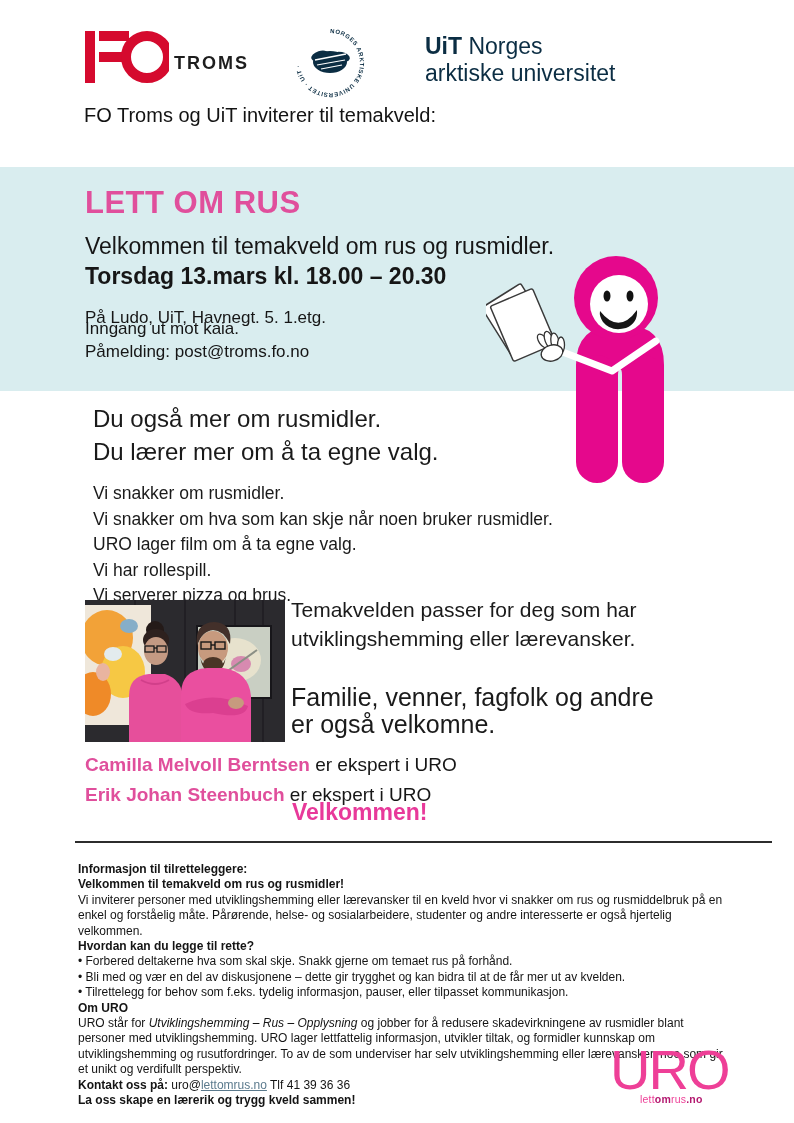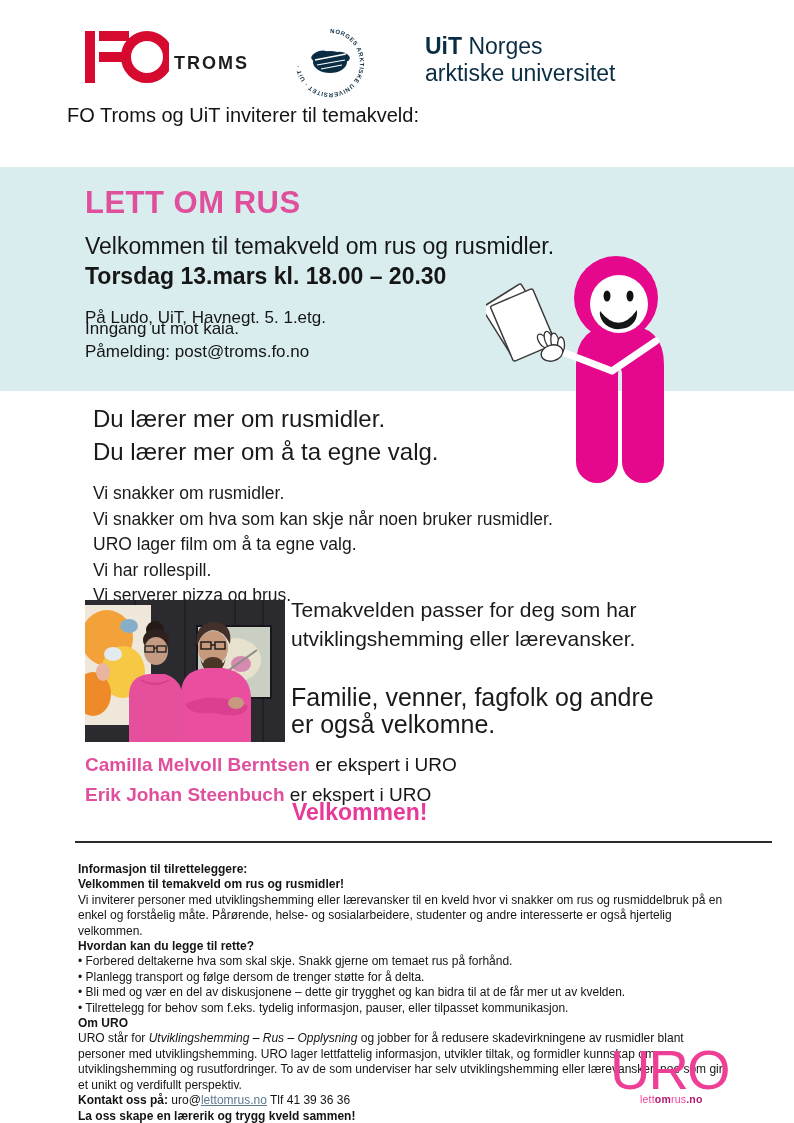--- a/index.html
+++ b/index.html
@@ -3,21 +3,21 @@
 <meta charset="utf-8">
 <style>
   html,body{margin:0;padding:0;background:#ffffff;}
   .page{position:relative;width:794px;height:1123px;background:#fff;overflow:hidden;
         font-family:"Liberation Sans",sans-serif;color:#161616;}
   .abs{position:absolute;}
   
   .fo-sub{left:174px;top:53px;font-size:18px;font-weight:bold;letter-spacing:2px;color:#1d1d1d;}
   .uit-name{left:377px;top:33px;font-size:23px;line-height:27px;color:#0b2d43;margin-left:48px;}
   .uit-name b{font-weight:bold;}
-  .invite{left:67px;top:104px;font-size:20px;color:#131313;}
+  .invite{left:84px;top:104px;font-size:20px;color:#131313;}
   
   .band{left:0;top:167px;width:794px;height:224px;background:#d9edef;}
   .hero-title{left:85px;top:185px;font-size:31px;font-weight:bold;color:#e04f9c;letter-spacing:.5px;}
   .hero-welcome{left:85px;top:233px;font-size:23px;}
   .hero-date{left:85px;top:263px;font-size:23px;font-weight:bold;}
   .hero-small{font-size:17px;}
   .hero-loc{left:85px;top:308px;}
   .hero-ent{left:85px;top:319px;}
   .hero-signup{left:85px;top:342px;}
   
@@ -112,21 +112,21 @@
 
     <g fill="#ffffff" stroke="#333333" stroke-width="1.3">
       <ellipse cx="57" cy="86" rx="4" ry="8" transform="rotate(-35 57 86)"></ellipse>
       <ellipse cx="63" cy="85" rx="4" ry="9" transform="rotate(-20 63 85)"></ellipse>
       <ellipse cx="69" cy="87" rx="4" ry="9" transform="rotate(-10 69 87)"></ellipse>
       <ellipse cx="75" cy="90" rx="3.5" ry="8"></ellipse>
       <ellipse cx="66" cy="98" rx="11" ry="8" transform="rotate(-15 66 98)"></ellipse>
     </g>
   </svg>
 
-  <div class="abs learn-h">Du lærer mer om rusmidler.</div>
+  <div class="abs learn-h">Du også mer om rusmidler.</div>
   <div class="abs learn-h2">Du lærer mer om å ta egne valg.</div>
   <div class="abs learn-items">
     <div>Vi snakker om rusmidler.</div>
     <div>Vi snakker om hva som kan skje når noen bruker rusmidler.</div>
     <div>URO lager film om å ta egne valg.</div>
     <div>Vi har rollespill.</div>
     <div>Vi serverer pizza og brus.</div>
   </div>
 
   <svg class="abs" style="left:85px;top:600px" width="200" height="142" viewBox="0 0 200 142">
@@ -183,21 +183,20 @@
   <div class="abs welc">Velkommen!</div>
 
   <div class="abs divider"></div>
 
   <div class="abs fineprint">
     <p class="b">Informasjon til tilretteleggere:</p>
     <p class="b">Velkommen til temakveld om rus og rusmidler!</p>
     <p>Vi inviterer personer med utviklingshemming eller lærevansker til en kveld hvor vi snakker om rus og rusmiddelbruk på en enkel og forståelig måte. Pårørende, helse- og sosialarbeidere, studenter og andre interesserte er også hjertelig velkommen.</p>
     <p class="b">Hvordan kan du legge til rette?</p>
     <p>• Forbered deltakerne hva som skal skje. Snakk gjerne om temaet rus på forhånd.</p>
-    <p>• Planlegg transport og følge dersom de trenger støtte for å delta.</p>
     <p>• Bli med og vær en del av diskusjonene – dette gir trygghet og kan bidra til at de får mer ut av kvelden.</p>
     <p>• Tilrettelegg for behov som f.eks. tydelig informasjon, pauser, eller tilpasset kommunikasjon.</p>
     <p class="b">Om URO</p>
     <p><span>URO står for </span><span class="it">Utviklingshemming – Rus – Opplysning</span><span> og jobber for å redusere skadevirkningene av rusmidler blant personer med utviklingshemming. URO lager lettfattelig informasjon, utvikler tiltak, og formidler kunnskap om utviklingshemming og rusutfordringer. To av de som underviser har selv utviklingshemming eller lærevansker, noe som gir et unikt og verdifullt perspektiv.</span></p>
     <p><span class="b">Kontakt oss på: </span><span>uro@</span><span class="link">lettomrus.no</span><span> Tlf 41 39 36 36</span></p>
     <p class="b">La oss skape en lærerik og trygg kveld sammen!</p>
   </div>
 
   <div class="abs uro">
     <div class="mark">URO</div>

